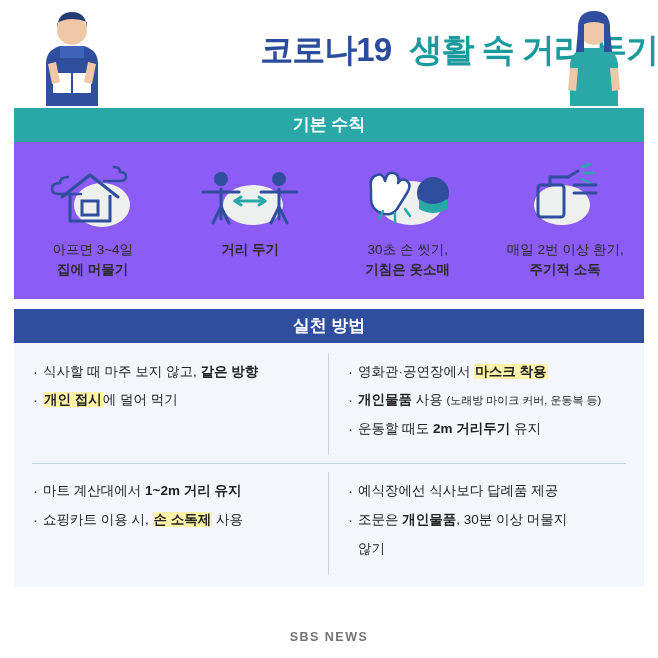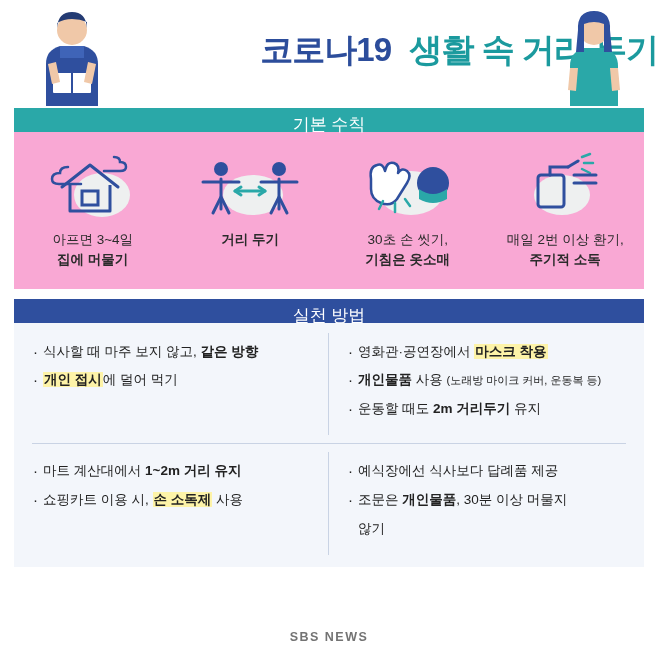--- a/index.html
+++ b/index.html
@@ -59,35 +59,35 @@
     position: absolute;
     right: 22px;
     top: 6px;
     width: 92px;
     height: 100px;
   }
 
   
   .section-bar {
     margin: 0 14px;
-    height: 24px;
+    height: 34px;
     line-height: 34px;
     text-align: center;
     font-size: 17px;
-    font-weight: normal;
+    font-weight: bold;
     color: #ffffff;
     letter-spacing: 0px;
   }
   .bar-teal { background: #2aa8a8; }
   .bar-navy { background: #2f4f9e; }
 
   
   .basic-panel {
     margin: 0 14px;
-    background: #f9a8d4;
+    background: #8b5cf6;
     padding: 14px 0 18px 0;
     display: flex;
   }
   .basic-item {
     flex: 1;
     text-align: center;
     position: relative;
   }
   .basic-icon {
     height: 78px;

